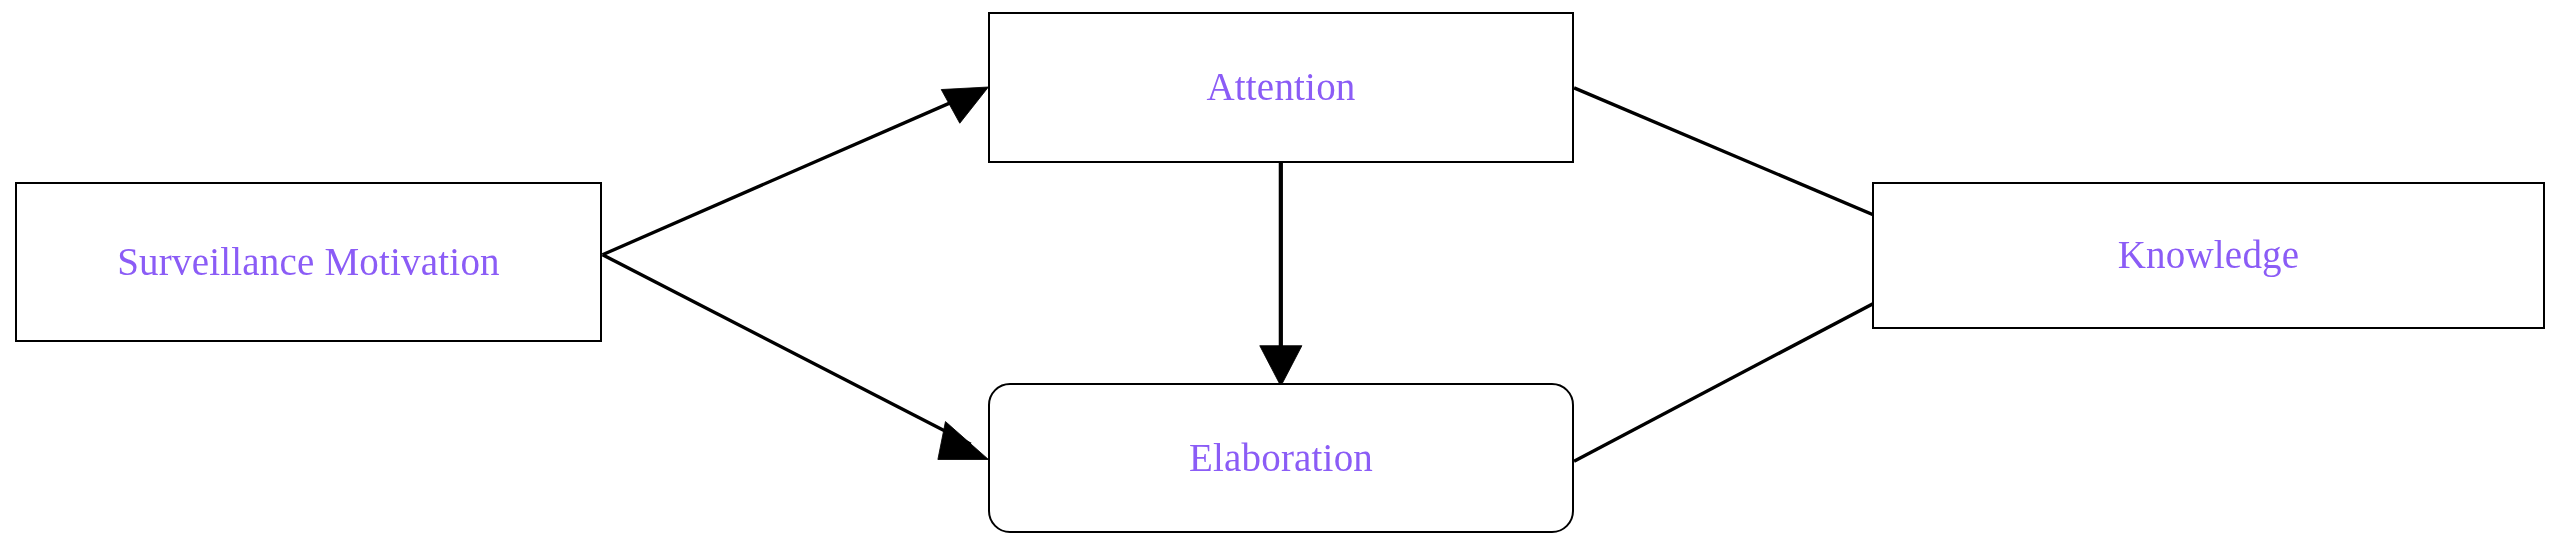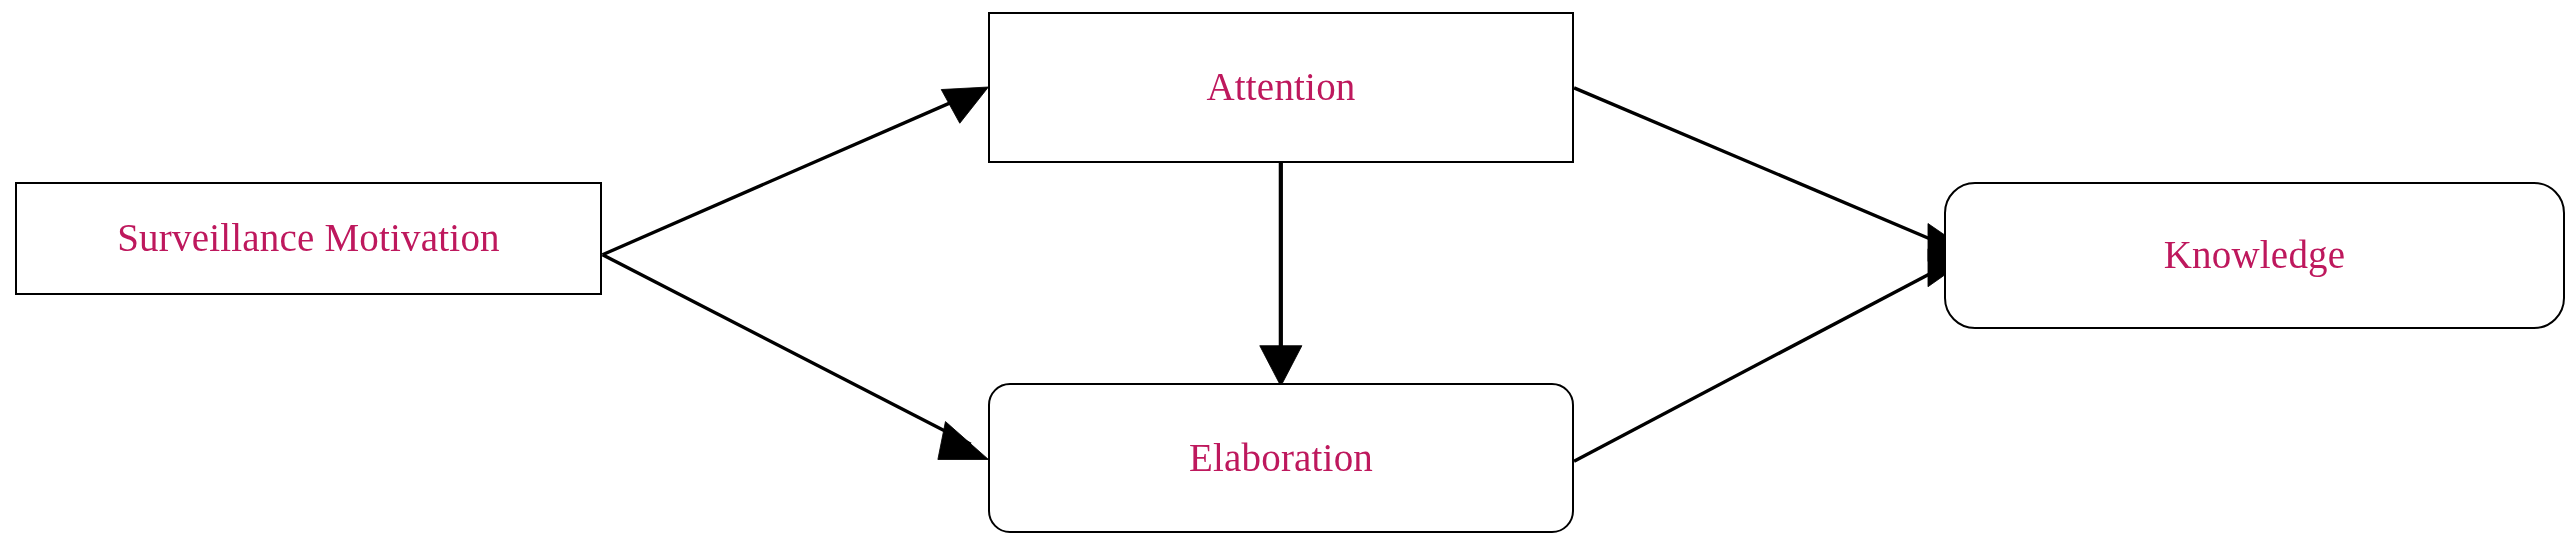--- a/index.html
+++ b/index.html
@@ -29,35 +29,35 @@
     background: #ffffff;
     border: 2.5px solid #000000;
     display: flex;
     align-items: center;
     justify-content: center;
     z-index: 2;
   }
   .node-label {
     font-size: 39px;
     line-height: 1.1;
-    color: #be185d;
+    color: #8b5cf6;
     white-space: nowrap;
     letter-spacing: 0.2px;
   }
   #node-surveillance-motivation {
-    left: 15px;  top: 182px;  width: 587px;  height: 113px;
+    left: 15px;  top: 182px;  width: 587px;  height: 160px;
   }
   #node-attention {
     left: 988px; top: 11.8px;   width: 586px;  height: 151px;
   }
   #node-elaboration {
     left: 988px; top: 383px;  width: 586px;  height: 150px; border-radius: 22px;
   }
   #node-knowledge {
-    left: 1944px; top: 182px;  width: 621px;  height: 147px; border-radius: 31px;
+    left: 1872px; top: 182px;  width: 673px;  height: 147px;
   }
 </style>
 </head>
 <body>
 
 <div id="canvas">
 
   <svg class="edges" viewBox="0 0 3057 651" width="2576" height="549" xmlns="http://www.w3.org/2000/svg" aria-hidden="true">
 
     <g>

